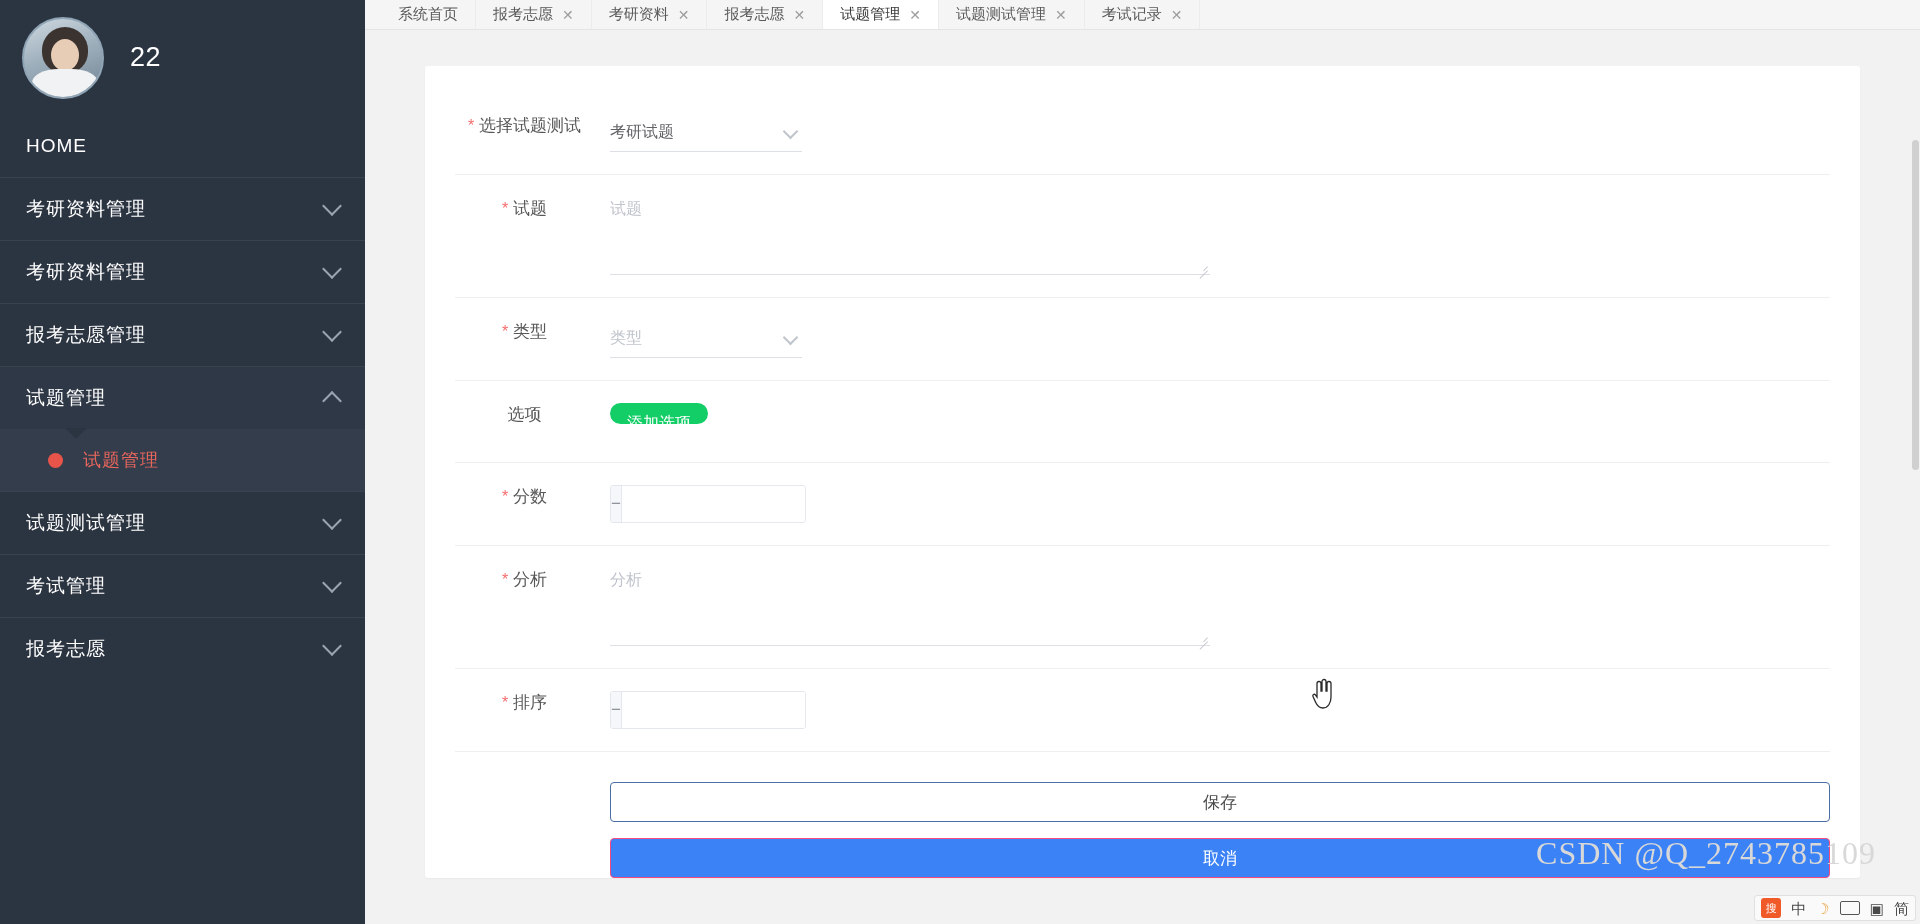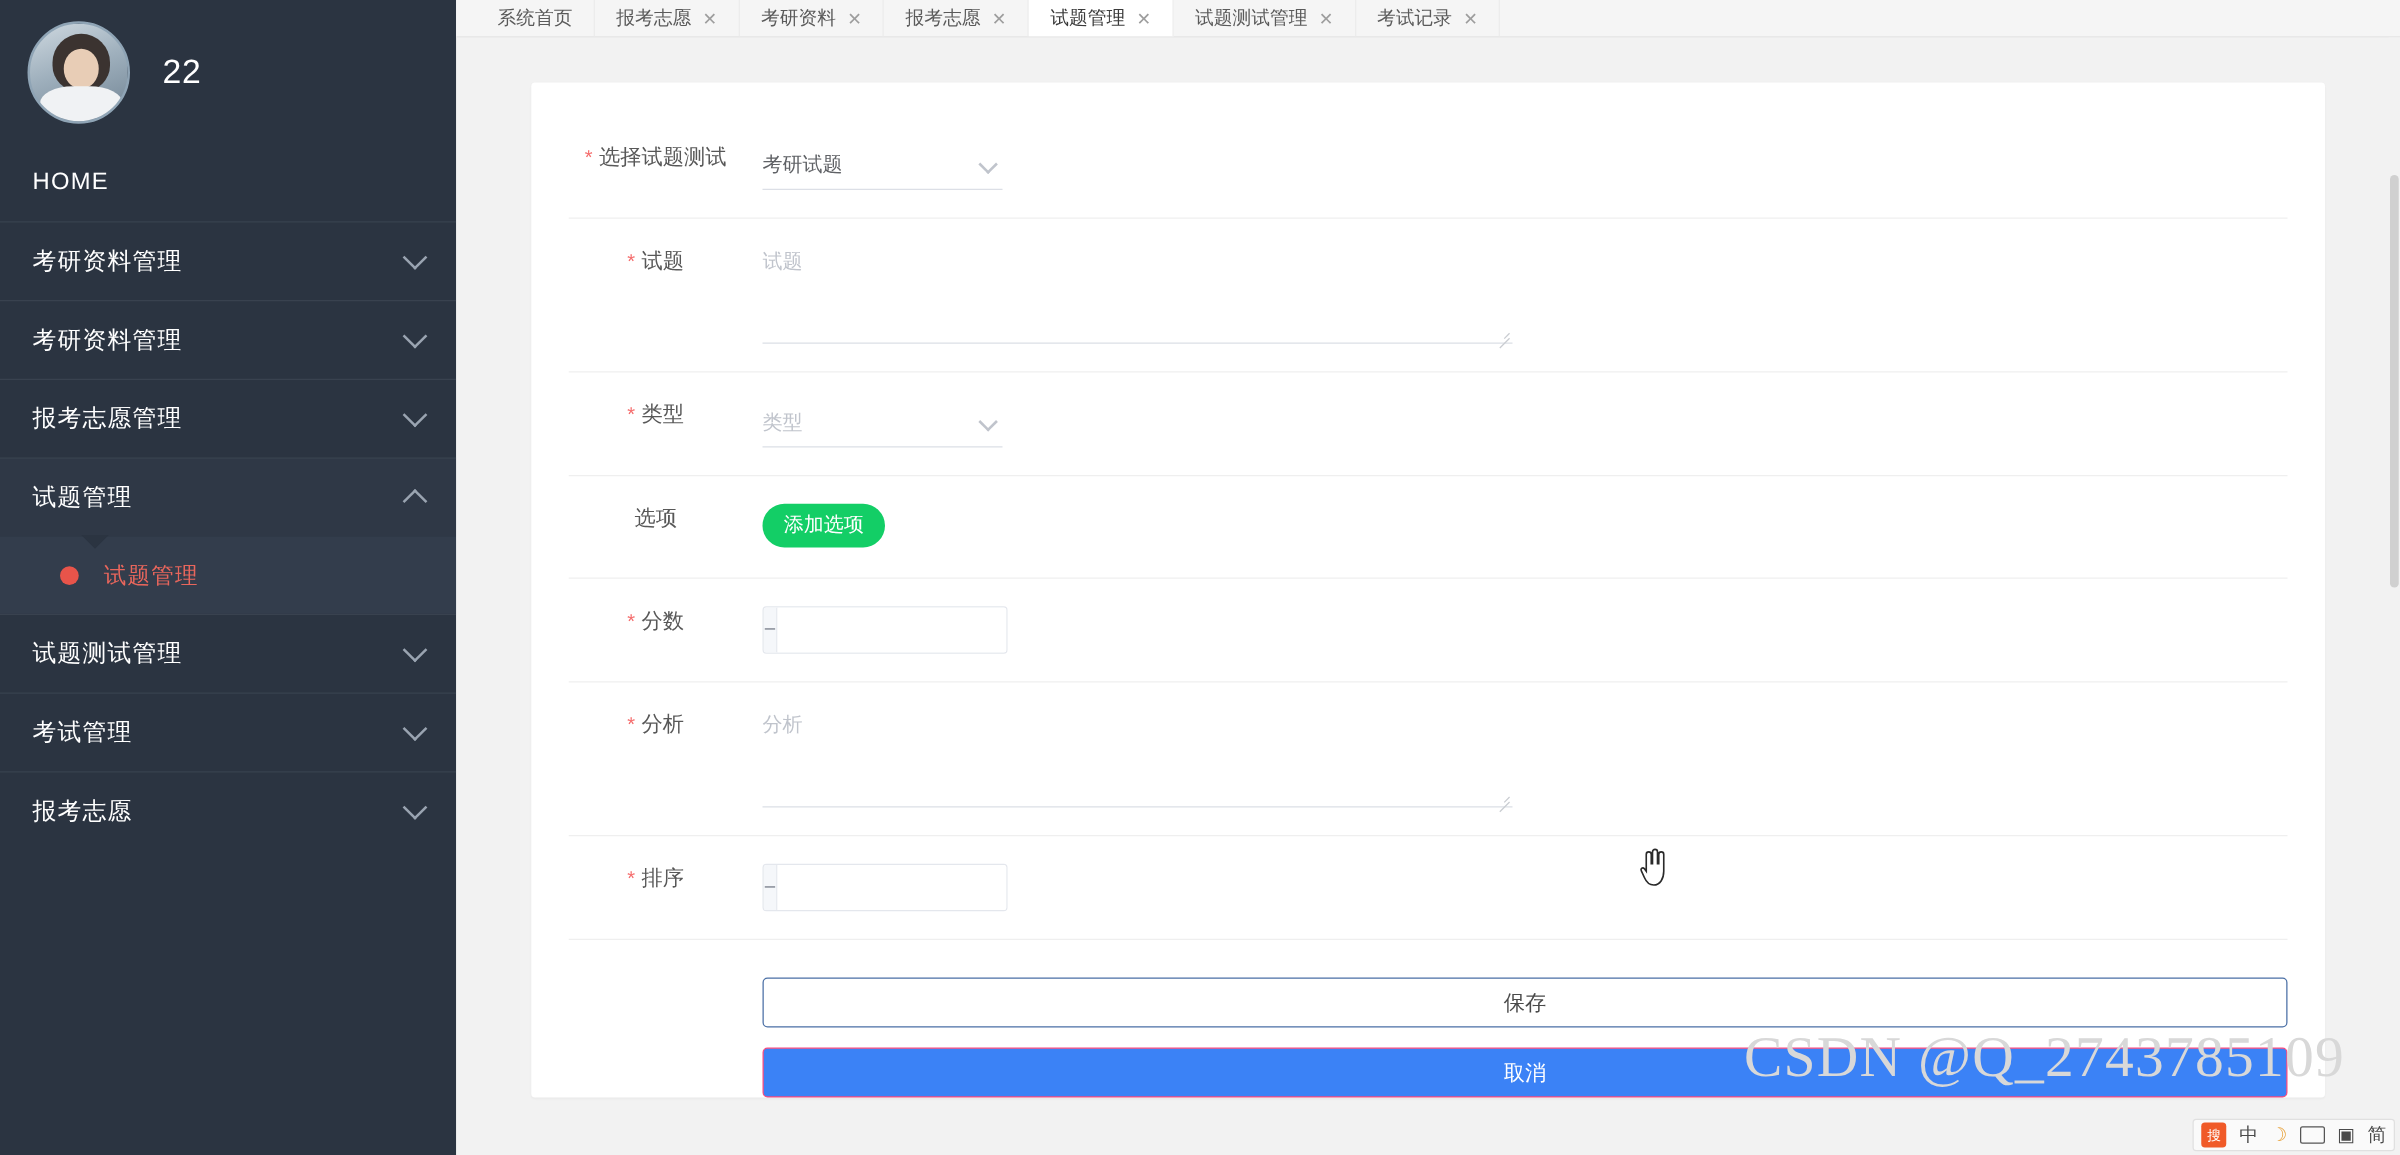--- a/index.html
+++ b/index.html
@@ -216,22 +216,22 @@
     display: block;
   }
   .ta-grip i:nth-child(1) { width: 11px; bottom: 0px; transform: rotate(-45deg); transform-origin: right bottom; }
   .ta-grip i:nth-child(2) { width: 6px; bottom: 0px; transform: rotate(-45deg); transform-origin: right bottom; margin-bottom: 4px; }
 
   .green-btn {
     background: #13ce66;
     color: #ffffff;
     border: none;
     border-radius: 19px;
-    height: 35px;
-    padding: 0 17px;
+    height: 21px;
+    padding: 10px 17px;
     font-size: 16px;
     cursor: pointer;
     font-family: "Liberation Sans", sans-serif;
   }
 
   .stepper {
     display: flex;
     width: 196px;
     height: 38px;
     border: 1px solid #e4e7ed;
@@ -290,21 +290,21 @@
     left: 700px; top: 358px;
     width: 26px; height: 32px;
     pointer-events: none;
     z-index: 60;
   }
 
   
   .watermark {
     position: absolute;
     right: 44px; bottom: 52px;
-    font-size: 46px;
+    font-size: 32px;
     color: #d8d8d8;
     letter-spacing: 1px;
     white-space: nowrap;
     font-family: "Liberation Serif", serif;
   }
 
   
   .vscroll {
     position: absolute;
     right: 0; top: 30px;

